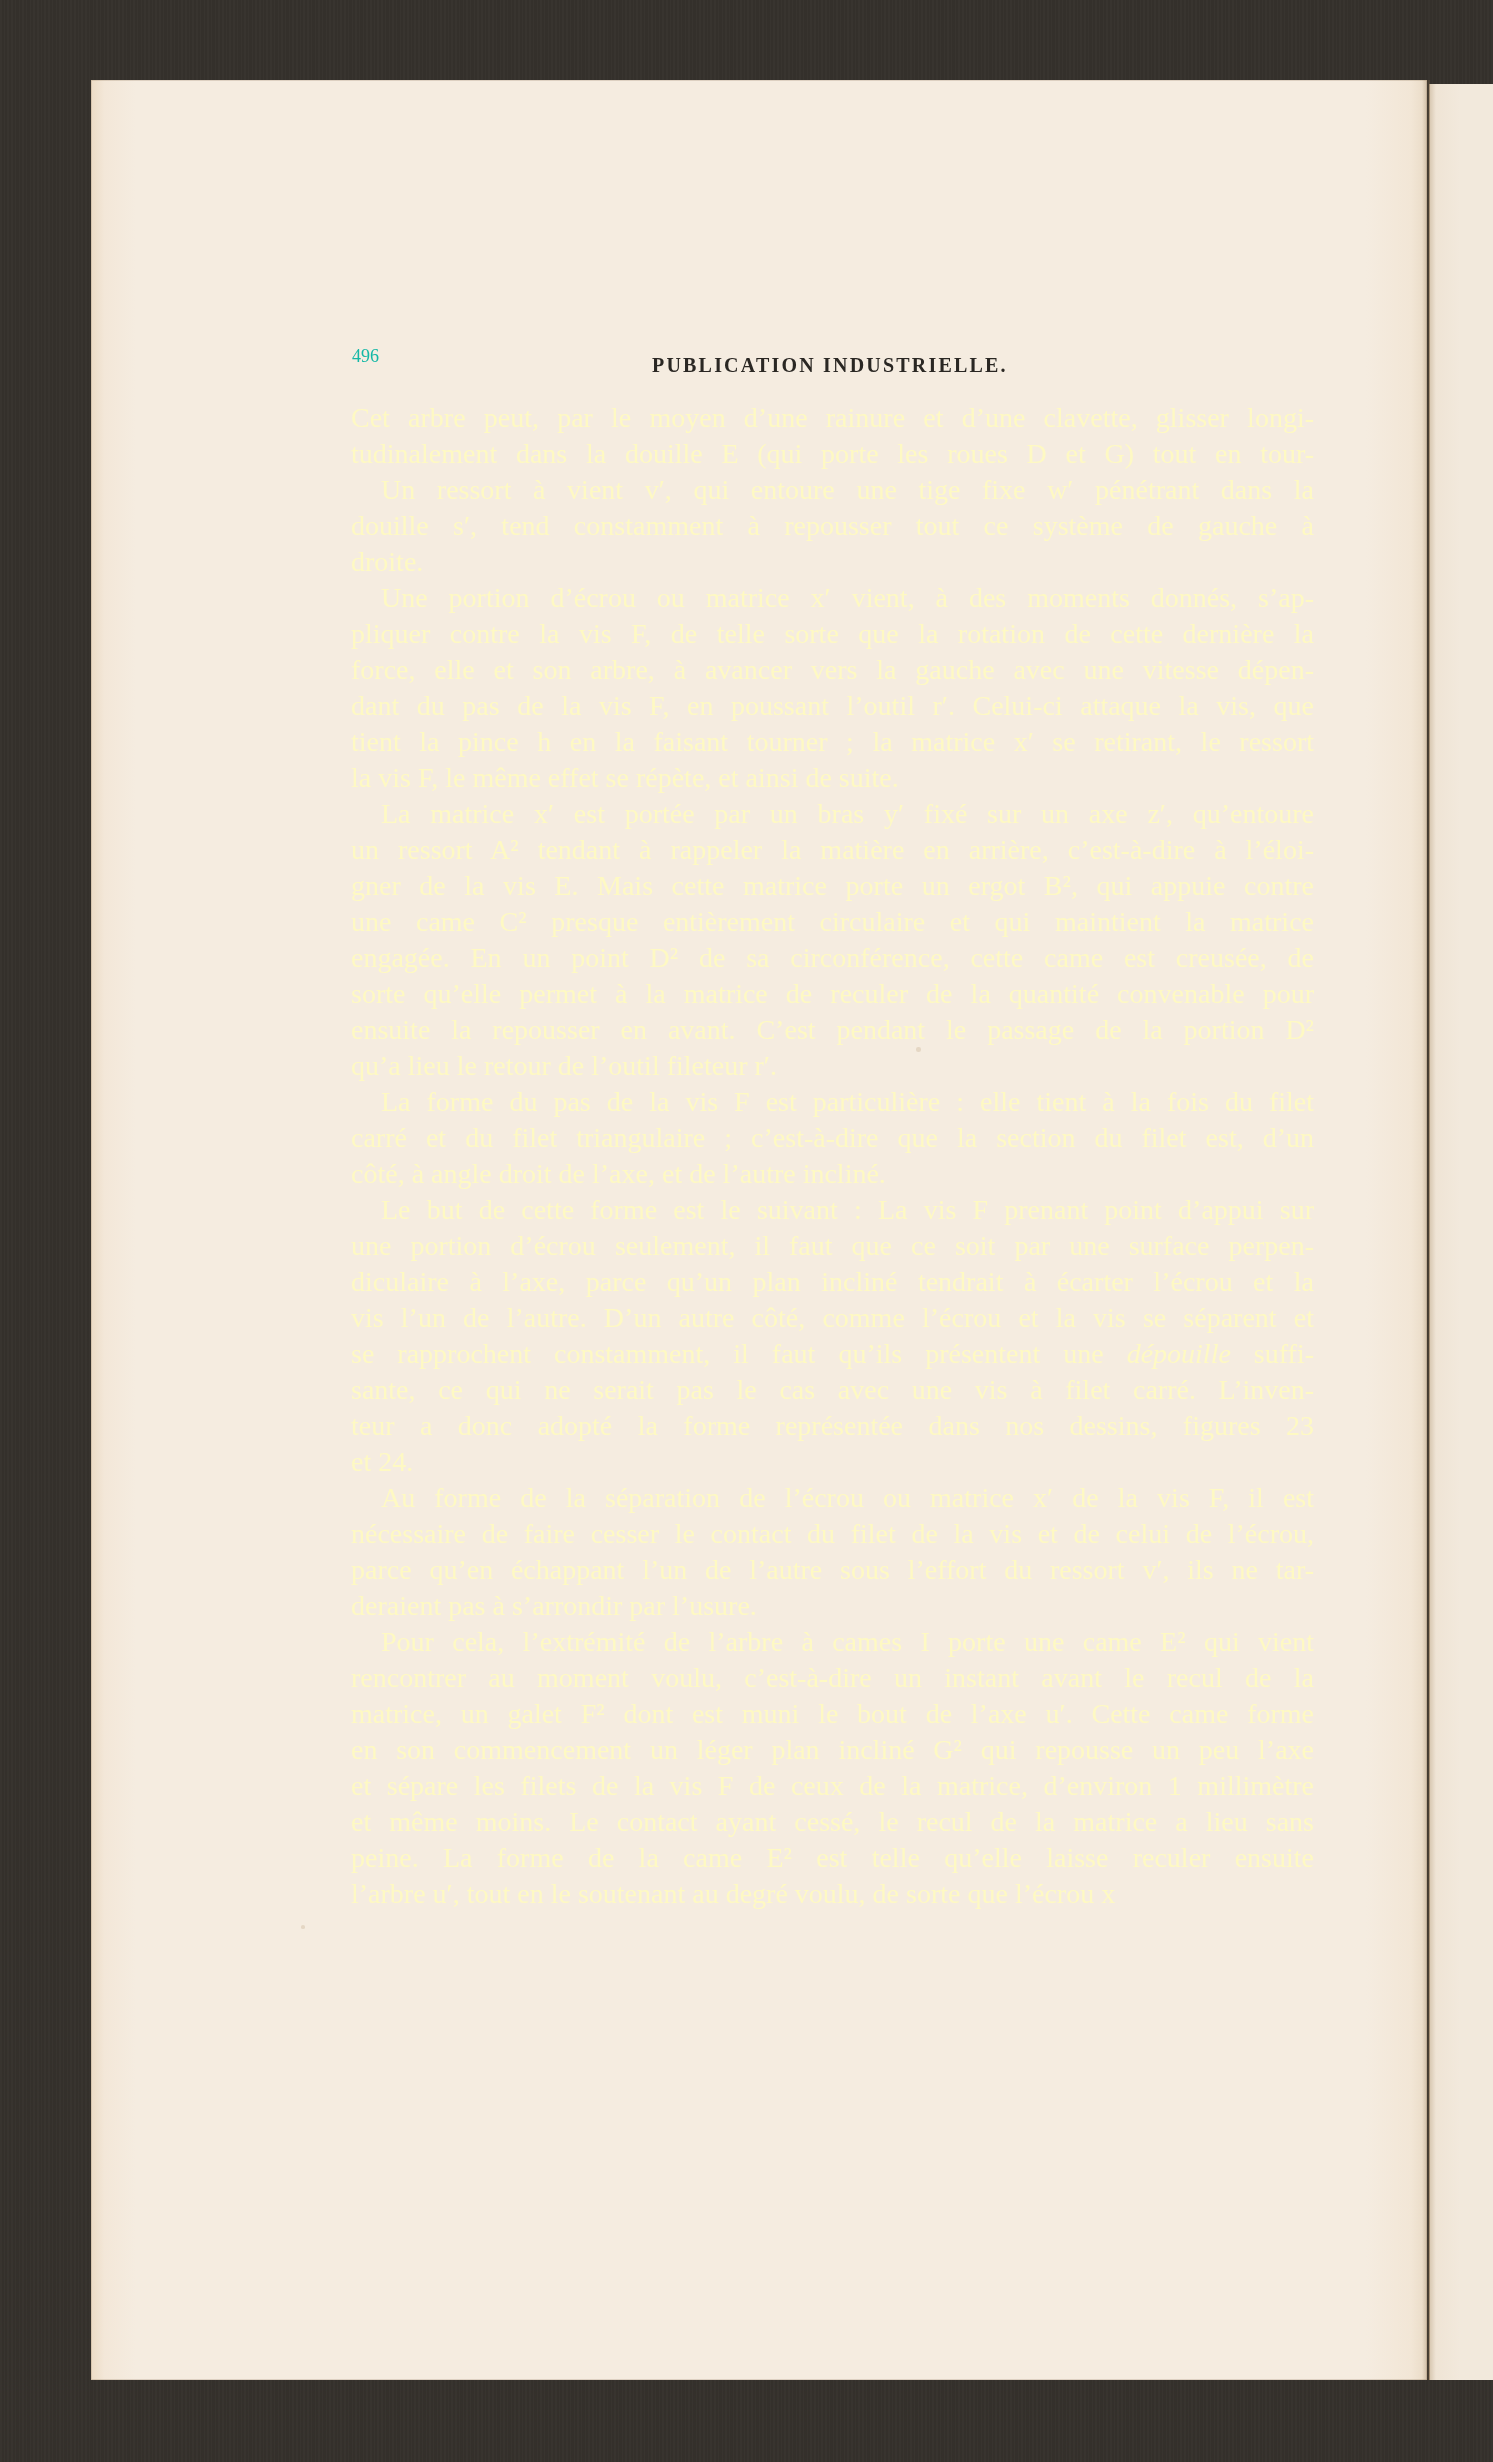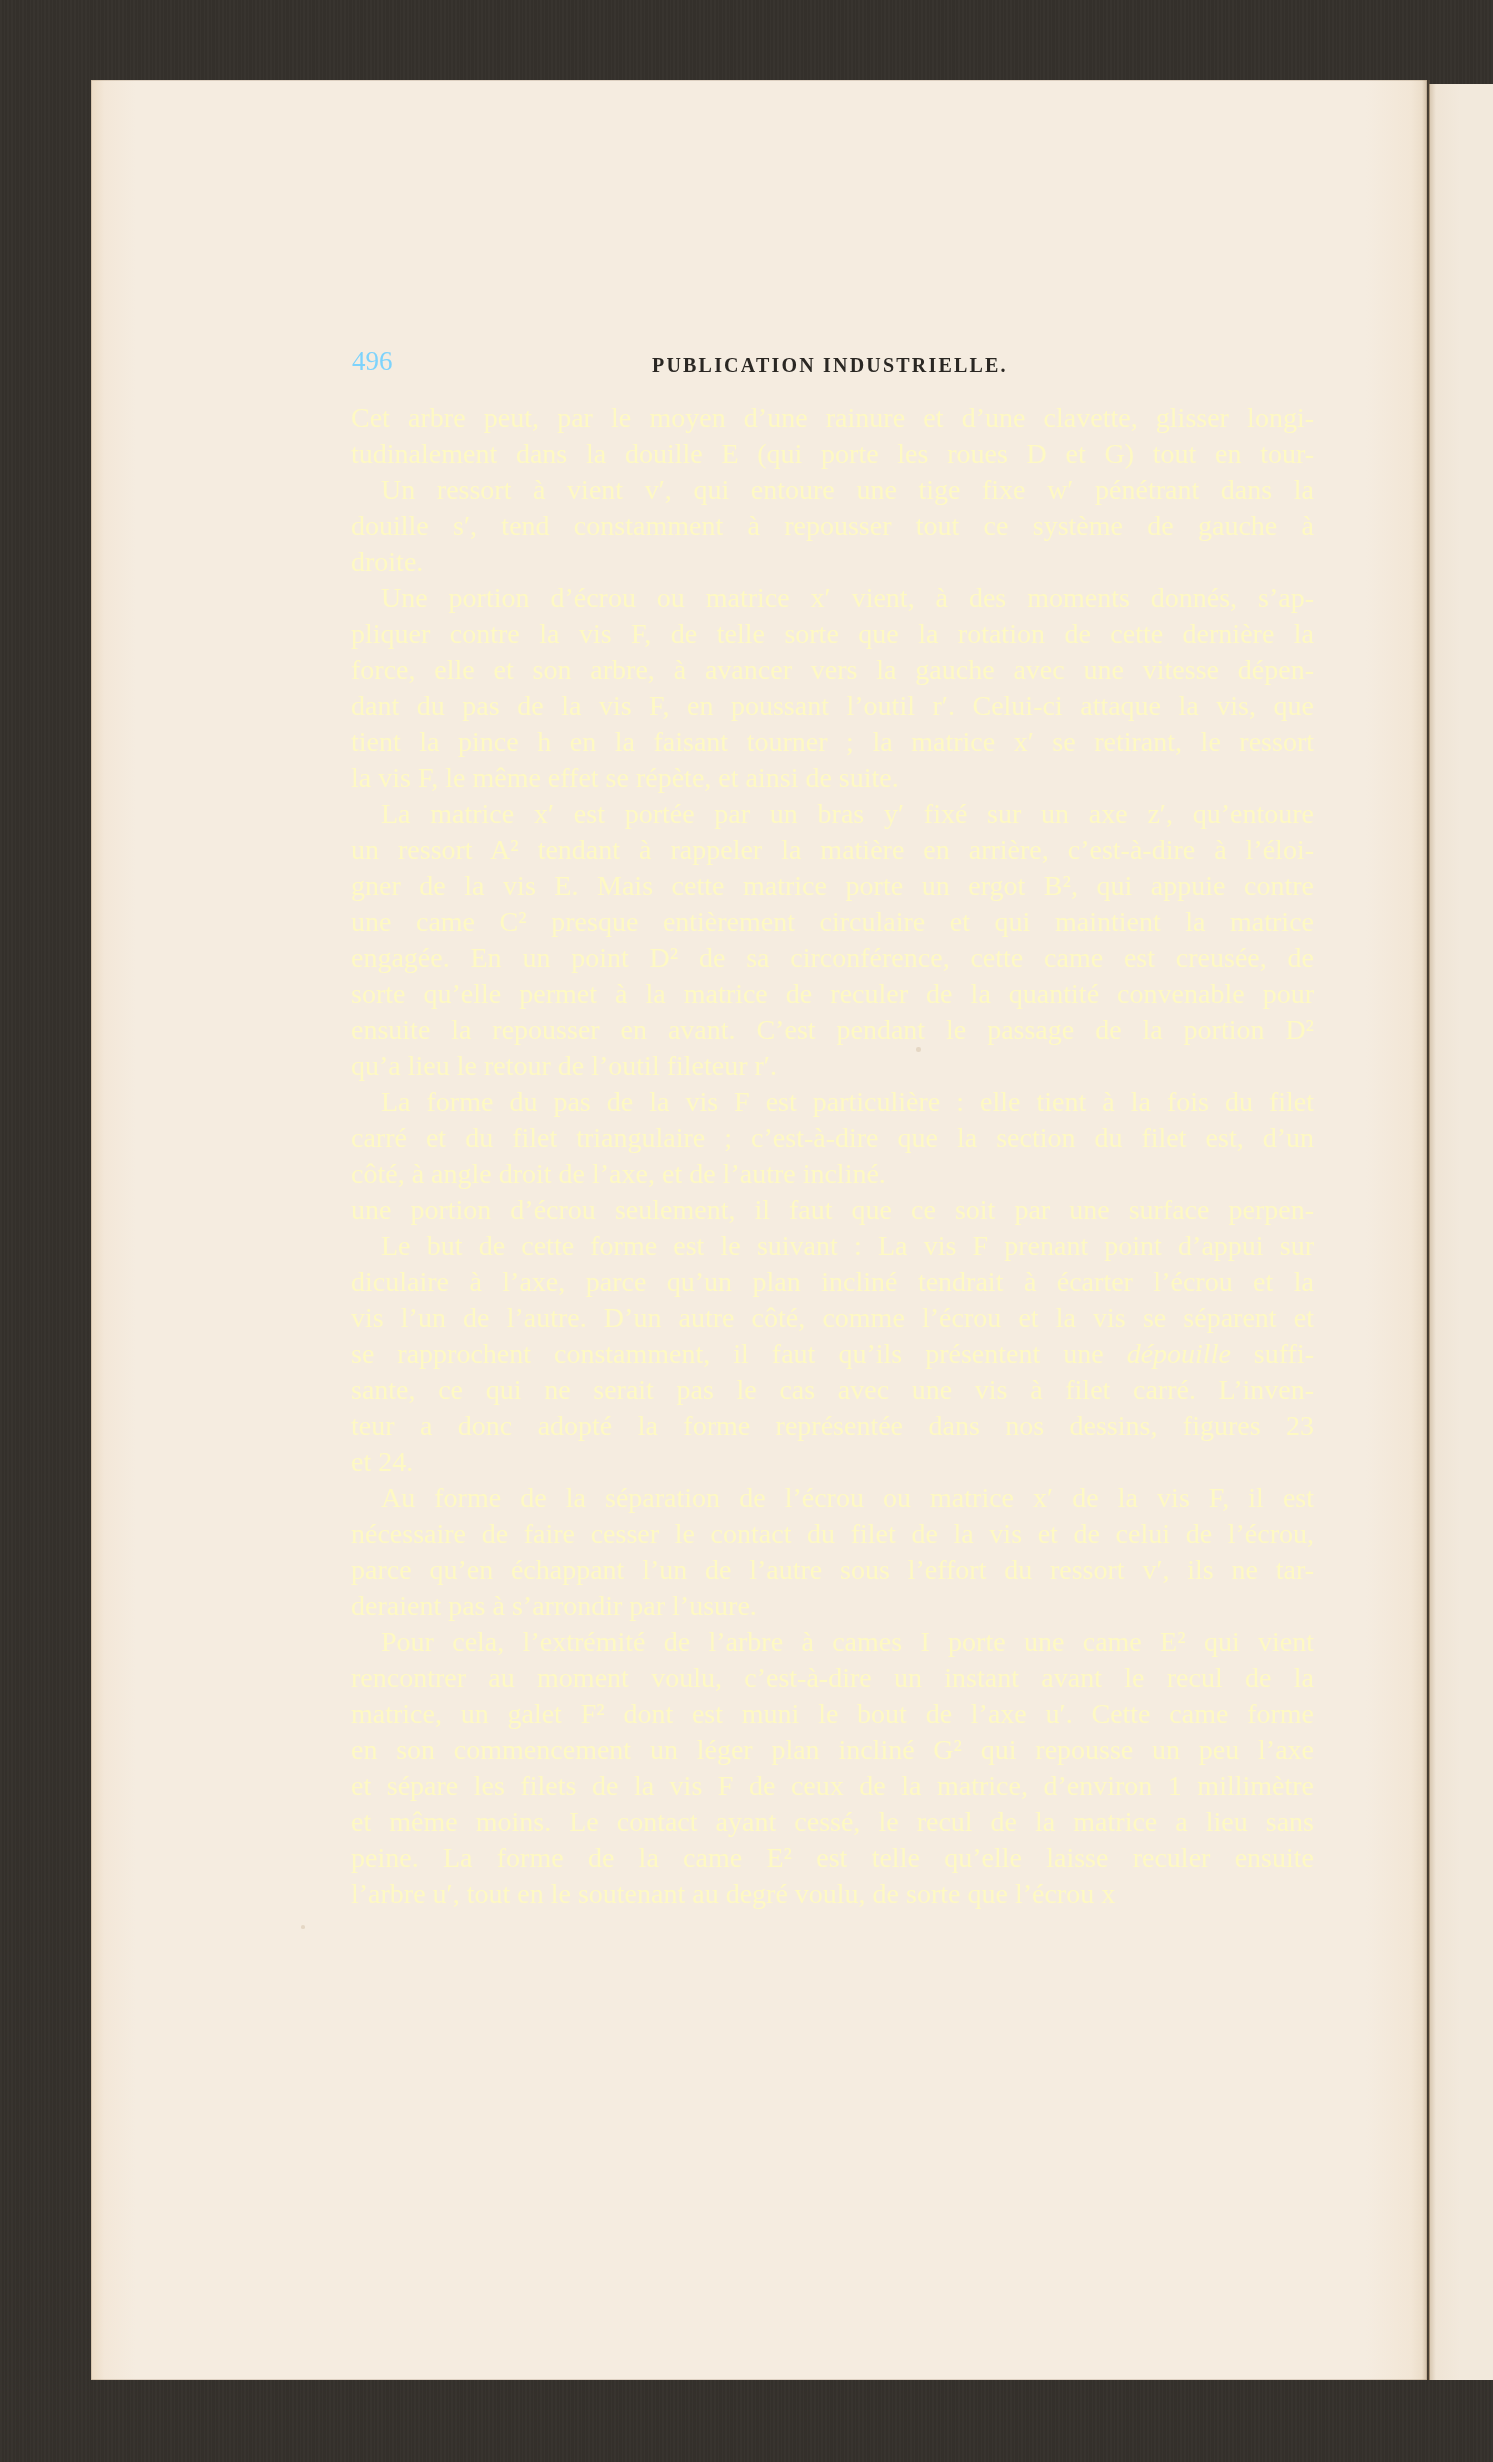--- a/index.html
+++ b/index.html
@@ -26,21 +26,21 @@
   }
   .gutter-shadow {
     position: absolute; left: 1422px; top: 80px; width: 7.5px; height: 2300px;
     background: linear-gradient(90deg, rgba(0,0,0,0), rgba(120,95,65,0.35));
   }
   .running-head {
     position: absolute; left: 352px; top: 346px; width: 960px; height: 37px;
   }
   .page-number {
     position: absolute; left: 0; top: 0;
-    font-size: 27px; color: #7dd3fc; font-family: "Liberation Serif", serif;
+    font-size: 18px; color: #14b8a6; font-family: "Liberation Serif", serif;
   }
   .head-title {
     position: absolute; left: 300px; top: 7.5px;
     font-size: 20px; letter-spacing: 2.2px; color: #2a2723; font-weight: bold;
     font-family: "Liberation Serif", serif;
   }
   .body-text {
     position: absolute; left: 351px; top: 400px; width: 963px;
     font-family: "Liberation Serif", serif;
     font-size: 28px; line-height: 36px; color: #fef9c3;
@@ -98,22 +98,22 @@
       <span class="line">sorte qu’elle permet à la matrice de reculer de la quantité convenable pour</span>
       <span class="line">ensuite la repousser en avant. C’est pendant le passage de la portion D²</span>
       <span class="line last">qu’a lieu le retour de l’outil fileteur r′.</span>
     </p>
     <p>
       <span class="line" style="padding-left: 30px;">La forme du pas de la vis F est particulière : elle tient à la fois du filet</span>
       <span class="line">carré et du filet triangulaire ; c’est-à-dire que la section du filet est, d’un</span>
       <span class="line last">côté, à angle droit de l’axe, et de l’autre incliné.</span>
     </p>
     <p>
+      <span class="line" style="padding-left: 30px;">Le but de cette forme est le suivant : La vis F prenant point d’appui sur</span>
       <span class="line">une portion d’écrou seulement, il faut que ce soit par une surface perpen-</span>
-      <span class="line" style="padding-left: 30px;">Le but de cette forme est le suivant : La vis F prenant point d’appui sur</span>
       <span class="line">diculaire à l’axe, parce qu’un plan incliné tendrait à écarter l’écrou et la</span>
       <span class="line">vis l’un de l’autre. D’un autre côté, comme l’écrou et la vis se séparent et</span>
       <span class="line">se rapprochent constamment, il faut qu’ils présentent une <em>dépouille</em> suffi-</span>
       <span class="line">sante, ce qui ne serait pas le cas avec une vis à filet carré. L’inven-</span>
       <span class="line">teur a donc adopté la forme représentée dans nos dessins, figures 23</span>
       <span class="line last">et 24.</span>
     </p>
     <p>
       <span class="line" style="padding-left: 30px;">Au forme de la séparation de l’écrou ou matrice x′ de la vis F, il est</span>
       <span class="line">nécessaire de faire cesser le contact du filet de la vis et de celui de l’écrou,</span>

